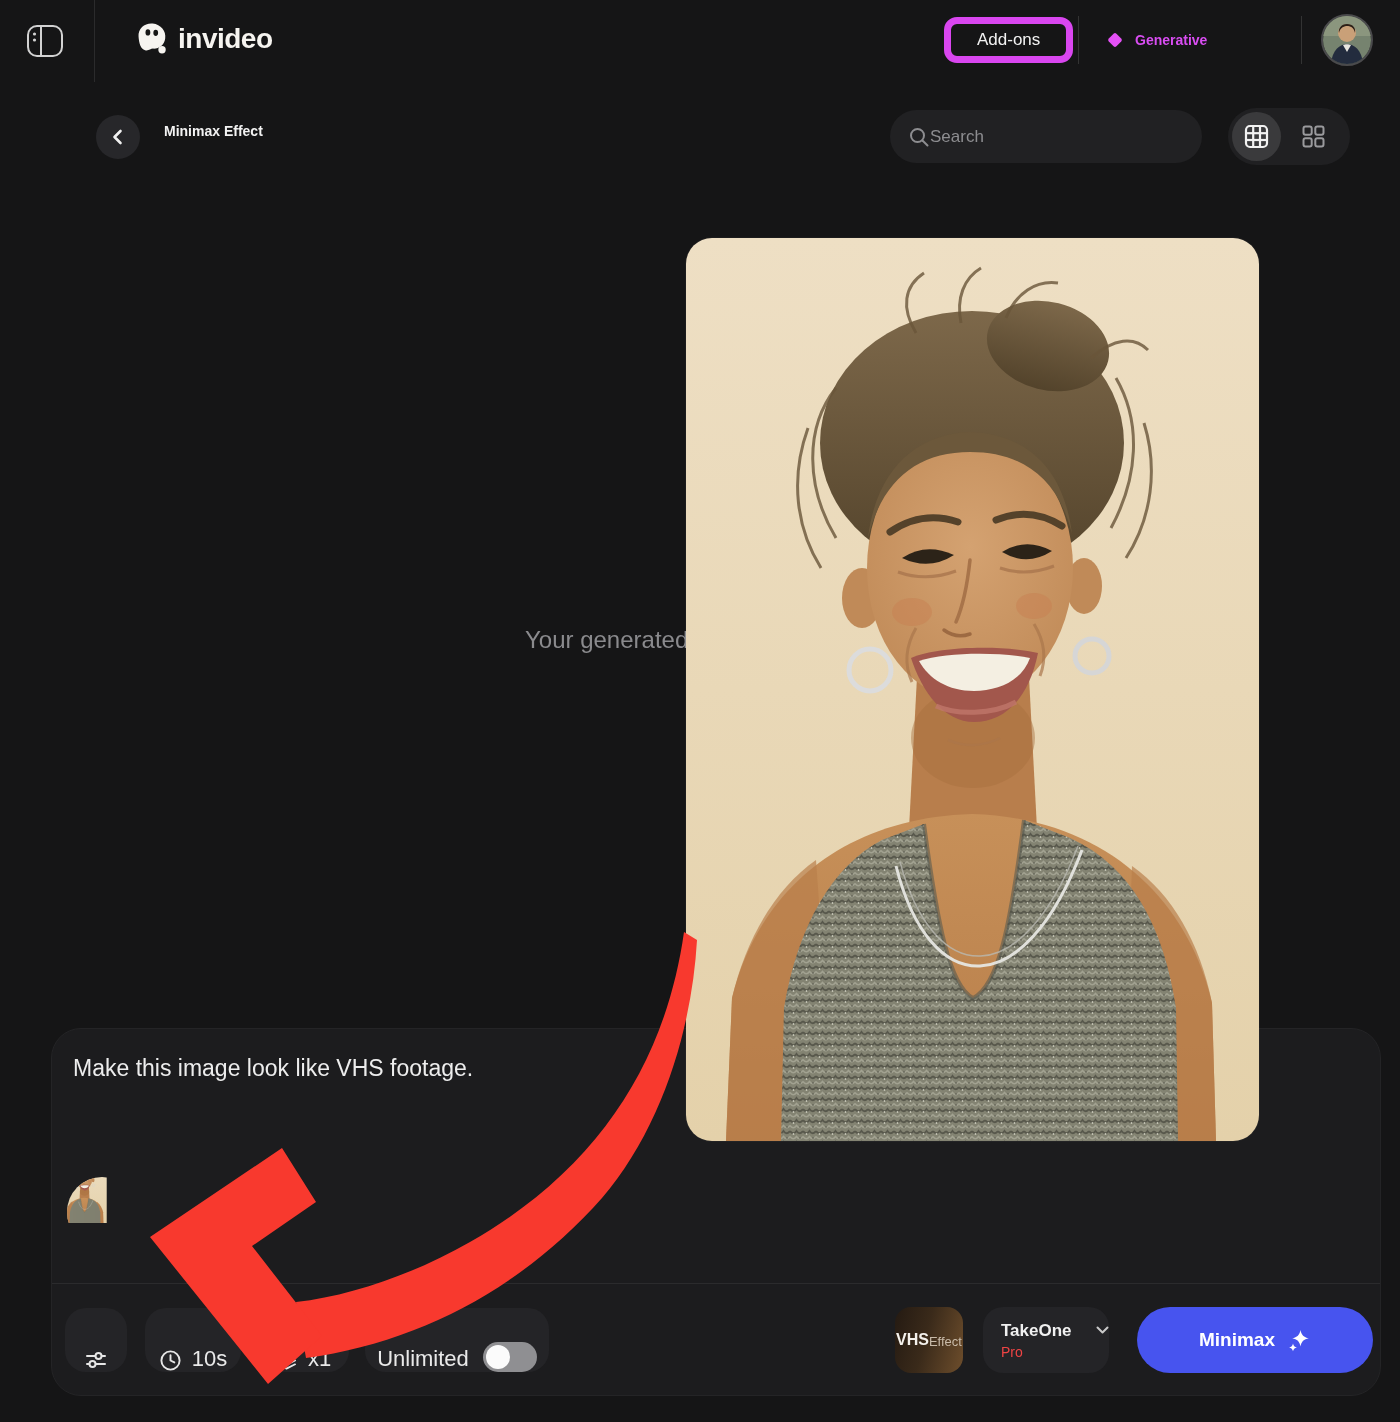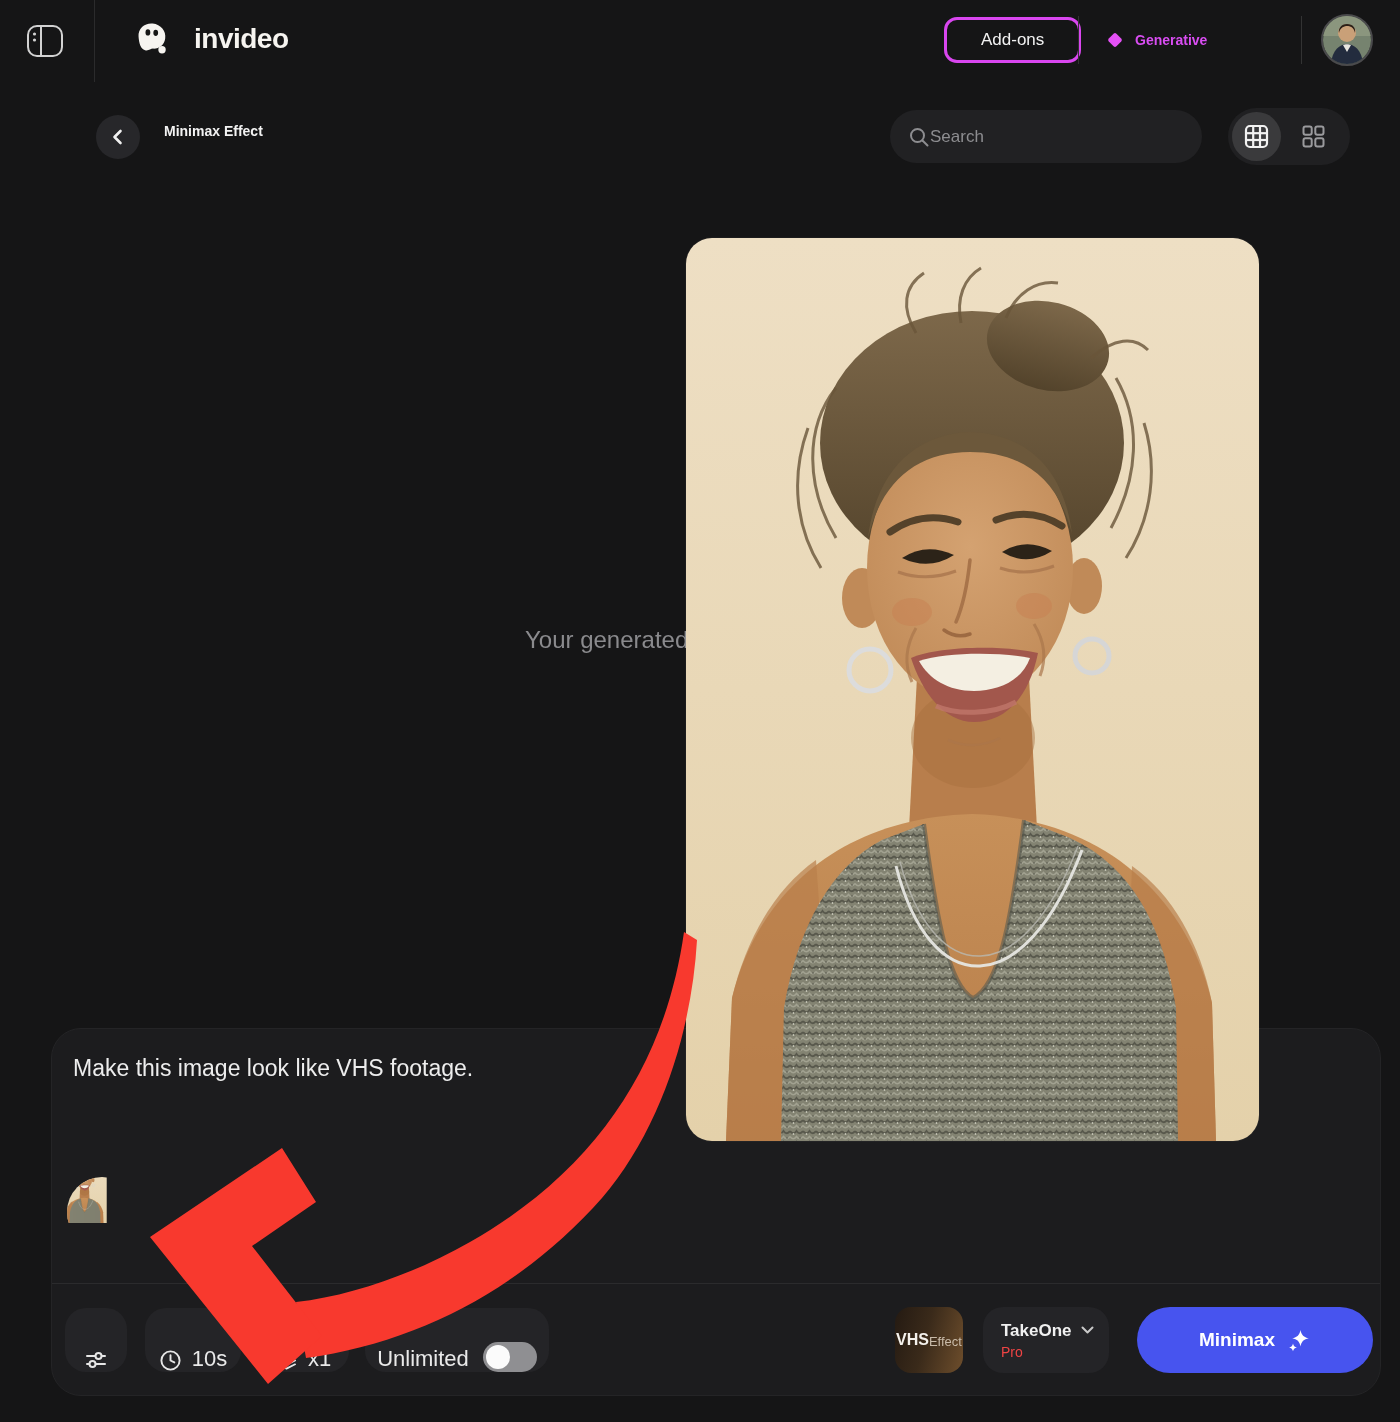--- a/index.html
+++ b/index.html
@@ -3,23 +3,23 @@
 <meta charset="utf-8">
 <style>
   * { margin:0; padding:0; box-sizing:border-box; }
   html,body { width:1400px; height:1422px; background:#151516; overflow:hidden;
     font-family:"Liberation Sans", sans-serif; color:#f0f0f0; }
   .abs { position:absolute; }
   
   #sidebar-toggle { left:22px; top:20px; width:46px; height:42px; display:flex; align-items:center; justify-content:center; cursor:pointer; }
   .vdiv { width:1px; background:#2b2b2c; }
   #hdr-div1 { left:94px; top:0; height:82px; }
-  #logo { left:132px; top:20px; display:flex; align-items:center; gap:25px; }
+  #logo { left:132px; top:20px; display:flex; align-items:center; gap:9px; }
   #logo-text { font-size:28px; font-weight:bold; letter-spacing:-0.5px; color:#f6f4f0; }
-  #addons-btn { left:944px; top:17px; height:46px; padding:0 34px; border:3px solid #d946ef; border-radius:13px;
+  #addons-btn { left:944px; top:17px; height:46px; padding:0 26px; border:7px solid #d946ef; border-radius:13px;
     display:flex; align-items:center; font-size:17px; color:#f2f2f2; background:transparent; cursor:pointer; }
   #hdr-div2 { left:1078px; top:16px; height:48px; background:#333; }
   #generative { left:1106px; top:17px; height:46px; display:flex; align-items:center; gap:11px; cursor:pointer; }
   #generative-label { font-size:14px; font-weight:bold; color:#d94df2; }
   #hdr-div3 { left:1301px; top:16px; height:48px; background:#333; }
   #user-avatar { left:1321px; top:14px; width:52px; height:52px; border-radius:50%; overflow:hidden; border:2px solid #4a4a4c; cursor:pointer; }
   
   #back-btn { left:96px; top:115px; width:44px; height:44px; border-radius:50%; background:#27272a;
     display:flex; align-items:center; justify-content:center; cursor:pointer; }
   #page-title { left:164px; top:123px; font-size:14px; font-weight:600; color:#f2f2f2; }
@@ -49,21 +49,21 @@
   #unlimited-pill { left:313px; width:184px; gap:14px; }
   #unlimited-toggle { width:54px; height:30px; border-radius:15px; background:#8f8f92; position:relative; cursor:pointer; }
   #unlimited-knob { position:absolute; left:3px; top:3px; width:24px; height:24px; border-radius:50%; background:#fbfbfb; }
   #style-badge { left:843px; width:68px; height:66px; top:278px; border-radius:16px;
     background:linear-gradient(105deg,#241a12 0%, #3a2a1a 45%, #6e4e2c 100%);
     display:flex; align-items:center; justify-content:center; cursor:pointer; position:absolute; }
   #style-badge .t1 { font-size:16px; font-weight:bold; color:#f4f1ec; }
   #style-badge .t2 { font-size:13px; color:#c9bba9; margin-top:2px; }
   #model-pill { left:931px; width:126px; height:66px; top:278px; border-radius:20px; background:#242427; position:absolute;
     display:flex; flex-direction:column; justify-content:center; padding-left:18px; cursor:pointer; }
-  #model-name-row { display:flex; align-items:center; gap:9px; }
+  #model-name-row { display:flex; align-items:center; gap:9px;justify-content:space-between; }
   #model-name { font-size:17px; font-weight:600; color:#f0f0f0; }
   #model-tier { font-size:14px; color:#ef4444; margin-top:3px; }
   #generate-btn { left:1085px; width:236px; height:66px; top:278px; border-radius:33px; background:#4754ef; position:absolute;
     display:flex; align-items:center; justify-content:center; gap:12px; cursor:pointer; border:none; }
   #generate-label { font-size:19px; font-weight:bold; color:#ffffff; }
   #arrow-overlay { left:0; top:900px; width:760px; height:522px; pointer-events:none; z-index:40; }
   #preview-photo { z-index:20; }
   #prompt-panel { z-index:10; }
   svg { display:block; }
 </style>

